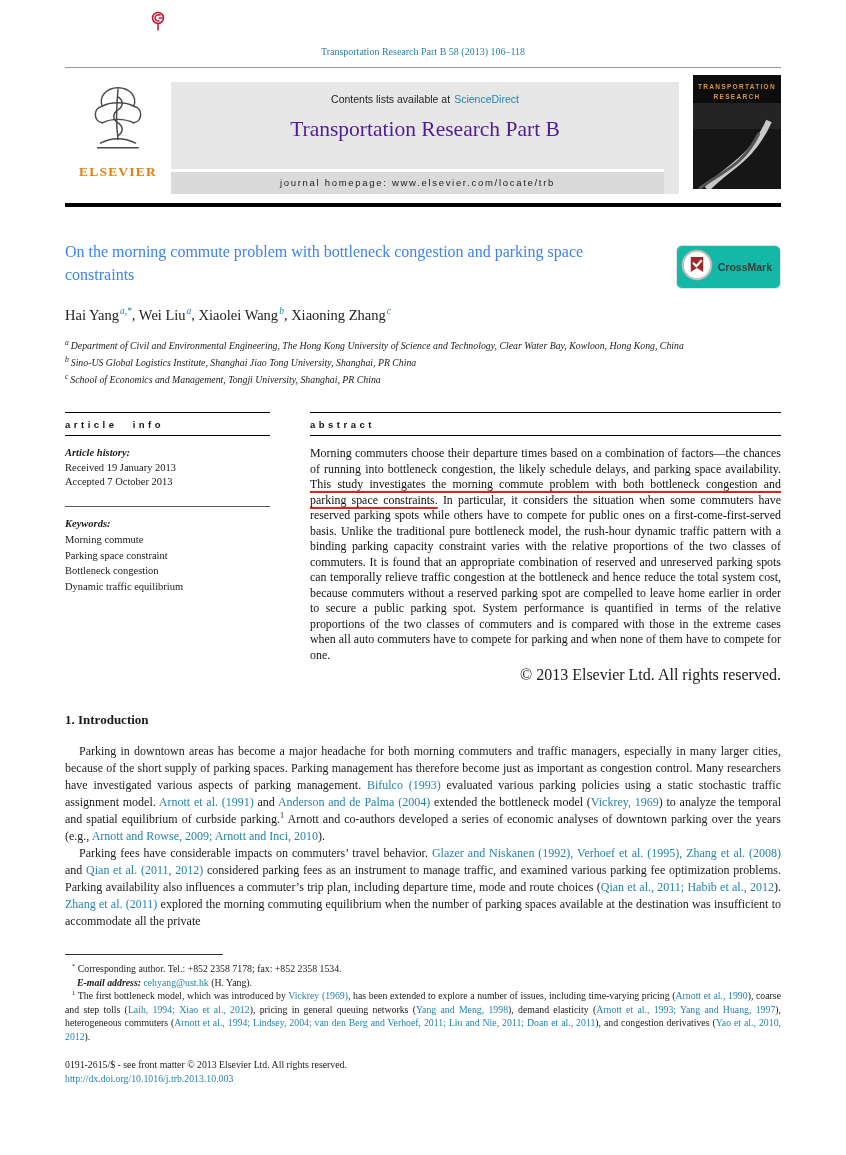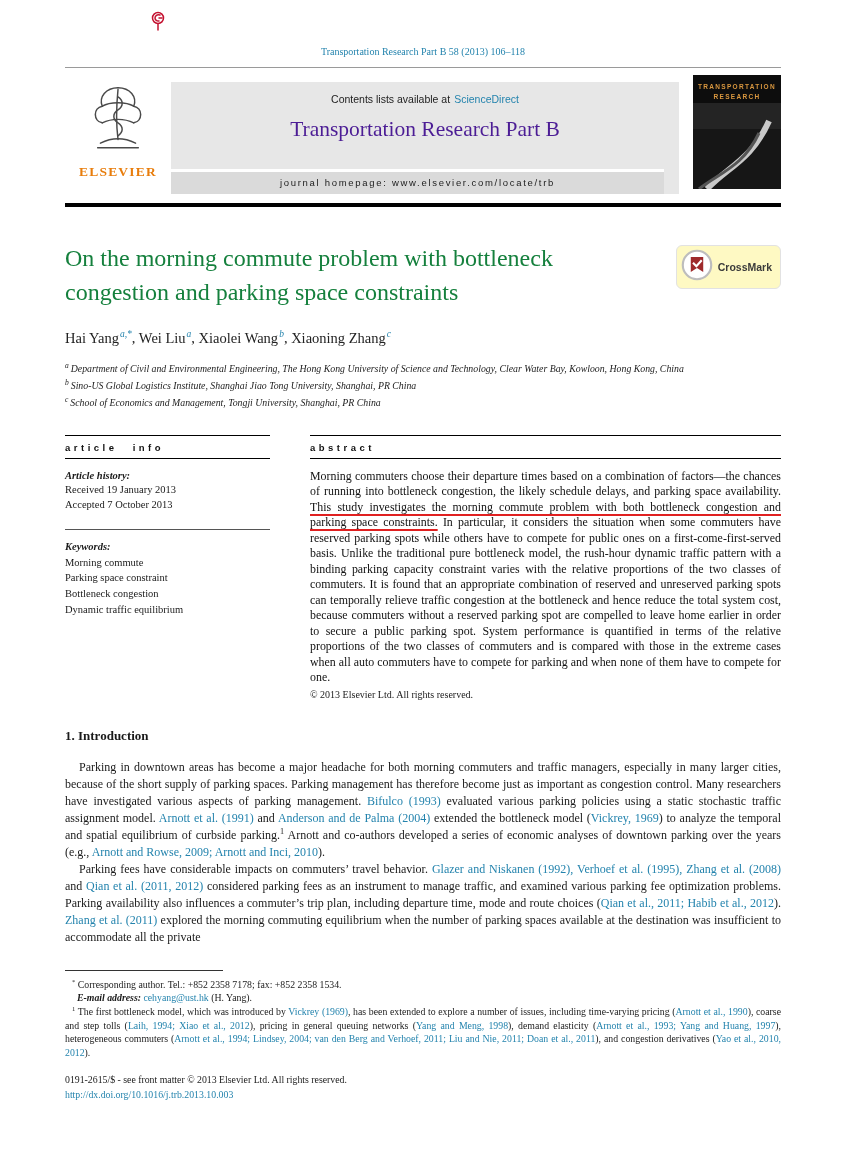--- a/index.html
+++ b/index.html
@@ -32,41 +32,41 @@
   .homestrip{position:absolute;left:0;right:15px;bottom:0;background:var(--gray2);border-top:3px solid #fff;
              padding:5px 0 6px;font-family:"Liberation Sans",sans-serif;font-size:9.5px;letter-spacing:1.7px;color:#222;}
   .cover{width:88px;margin-left:14px;background:#0d0d0d;position:relative;top:-7px;height:114px;
          text-align:center;padding-top:7px;overflow:hidden;}
   .cover-t1,.cover-t2{color:#d9973f;font-family:"Liberation Sans",sans-serif;font-size:6.5px;font-weight:bold;
          letter-spacing:1.3px;line-height:1.5;position:relative;z-index:2;}
   .cover svg{position:absolute;left:0;bottom:0;z-index:1;}
   .blackrule{margin:9px 65px 0;height:4px;background:#000;}
 
   .titlewrap{position:relative;margin:34px 65px 0;padding-right:135px;}
-  .atitle{font-size:24px;font-weight:normal;line-height:1.42;margin:0;color:#15803d;}
+  .atitle{font-size:16px;font-weight:normal;line-height:1.42;margin:0;color:#3b82f6;}
   .crossmark{position:absolute;right:0;top:4px;display:flex;align-items:center;gap:5px;
-             border:1px solid #e2e2e2;border-radius:6px;background:#fef9c3;padding:3px 8px 3px 4px;}
+             border:1px solid #e2e2e2;border-radius:6px;background:#14b8a6;padding:3px 8px 3px 4px;}
   .crossmark-label{font-family:"Liberation Sans",sans-serif;font-size:10.5px;font-weight:bold;color:#3b3b3b;}
 
   .authors{margin:20px 65px 0;font-size:14.5px;color:#222;}
   .asup{color:var(--link);font-size:9.5px;vertical-align:super;font-style:italic;margin-left:1px;}
   .affils{margin:13px 65px 0;font-style:italic;font-size:9.8px;line-height:1.6;color:#222;}
   .affil sup{font-size:7.5px;margin-right:2px;}
 
   .infoabs{display:flex;margin:24px 65px 0;}
   .leftcol{width:205px;flex:none;font-size:10.5px;}
   .rightcol{flex:1;margin-left:40px;}
   .colrule{border-top:1px solid #000;}
   .colrule.thin{border-top:0.5px solid #555;}
   .colhead{font-family:"Liberation Sans",sans-serif;font-size:9.5px;font-weight:bold;
            letter-spacing:3.5px;word-spacing:9px;padding:6px 0 5px;color:#111;}
   .history{padding:10px 0 16px;line-height:1.4;}
   .keywords{padding:9px 0;line-height:1.5;}
   .abstext{font-size:11.9px;line-height:15.5px;text-align:justify;margin:10px 0 0;color:#111;}
-  .abscopy{text-align:left;font-size:10px;margin-top:3px;}
+  .abscopy{text-align:right;font-size:16px;margin-top:3px;}
 
   .secheading{margin:28px 65px 0;font-size:13px;font-weight:bold;}
   .body{margin:0 65px;font-size:12px;line-height:17px;text-align:justify;text-indent:14px;}
   .body.first{margin-top:15px;}
 
   .fnrule{margin:24px 0 7px 65px;width:158px;border-top:1px solid #333;}
   .fn{margin:0 65px;font-size:9.8px;line-height:13.6px;text-align:justify;}
   .fn.indent1{text-indent:7px;}
   .fn.indent2{text-indent:12px;}
   .footer{margin:14px 65px 0;font-size:9.8px;line-height:14.5px;}

